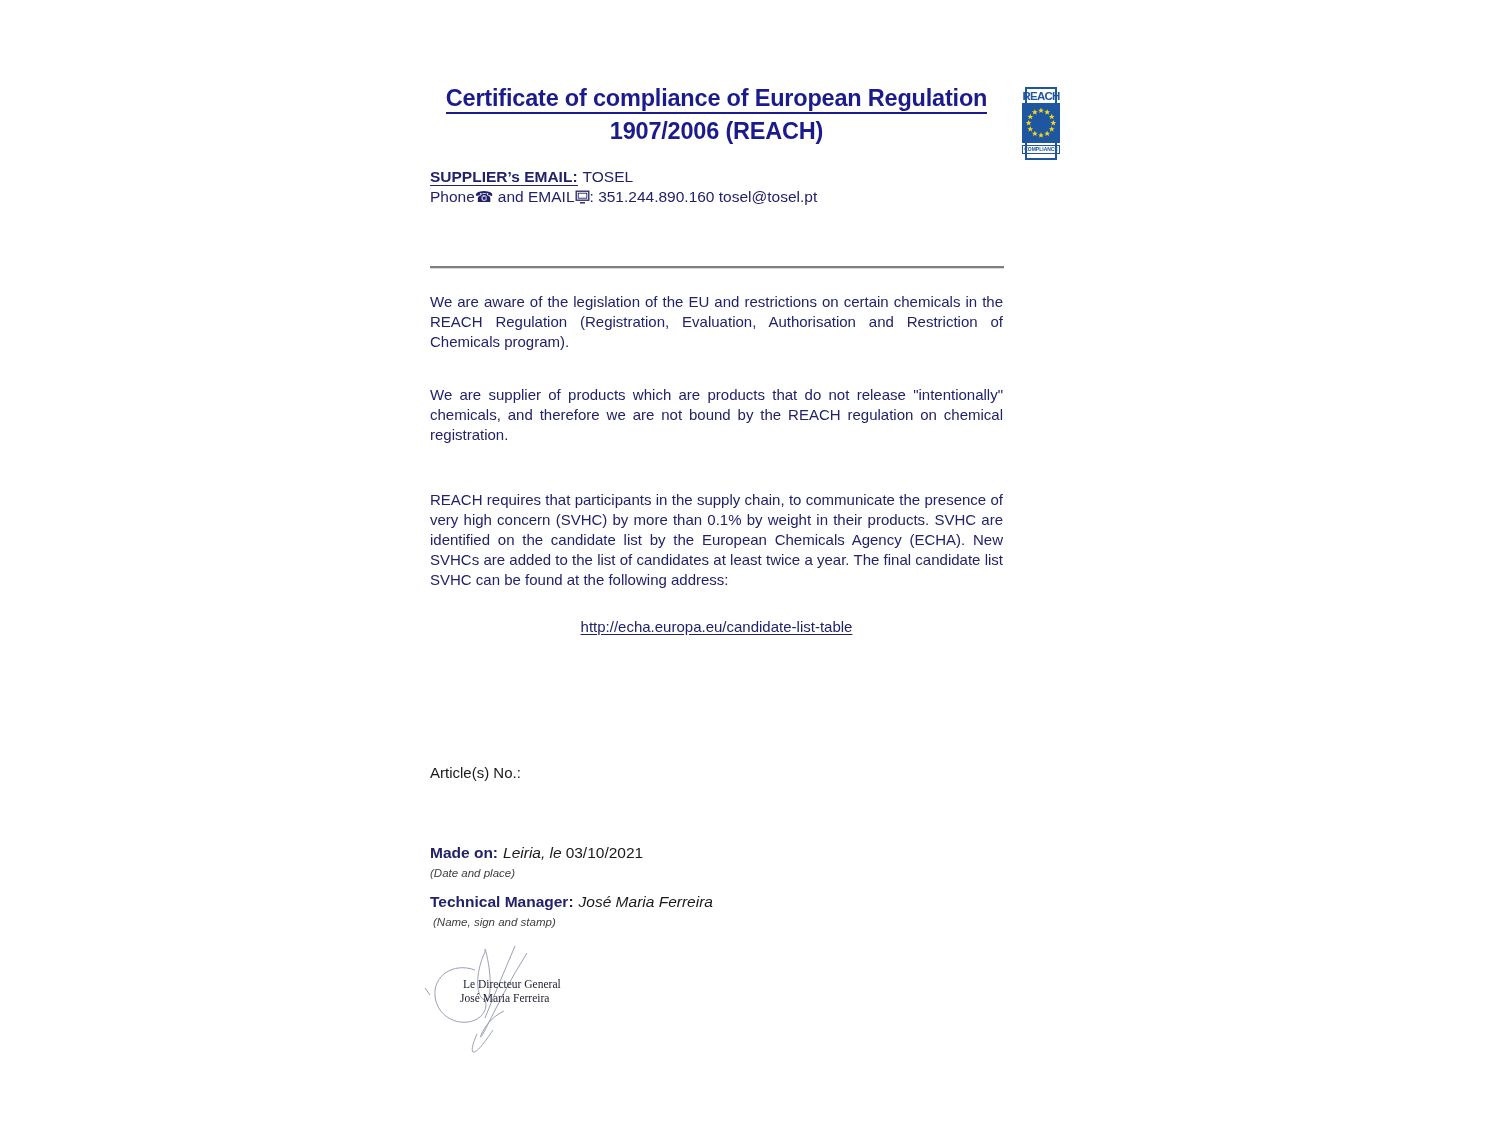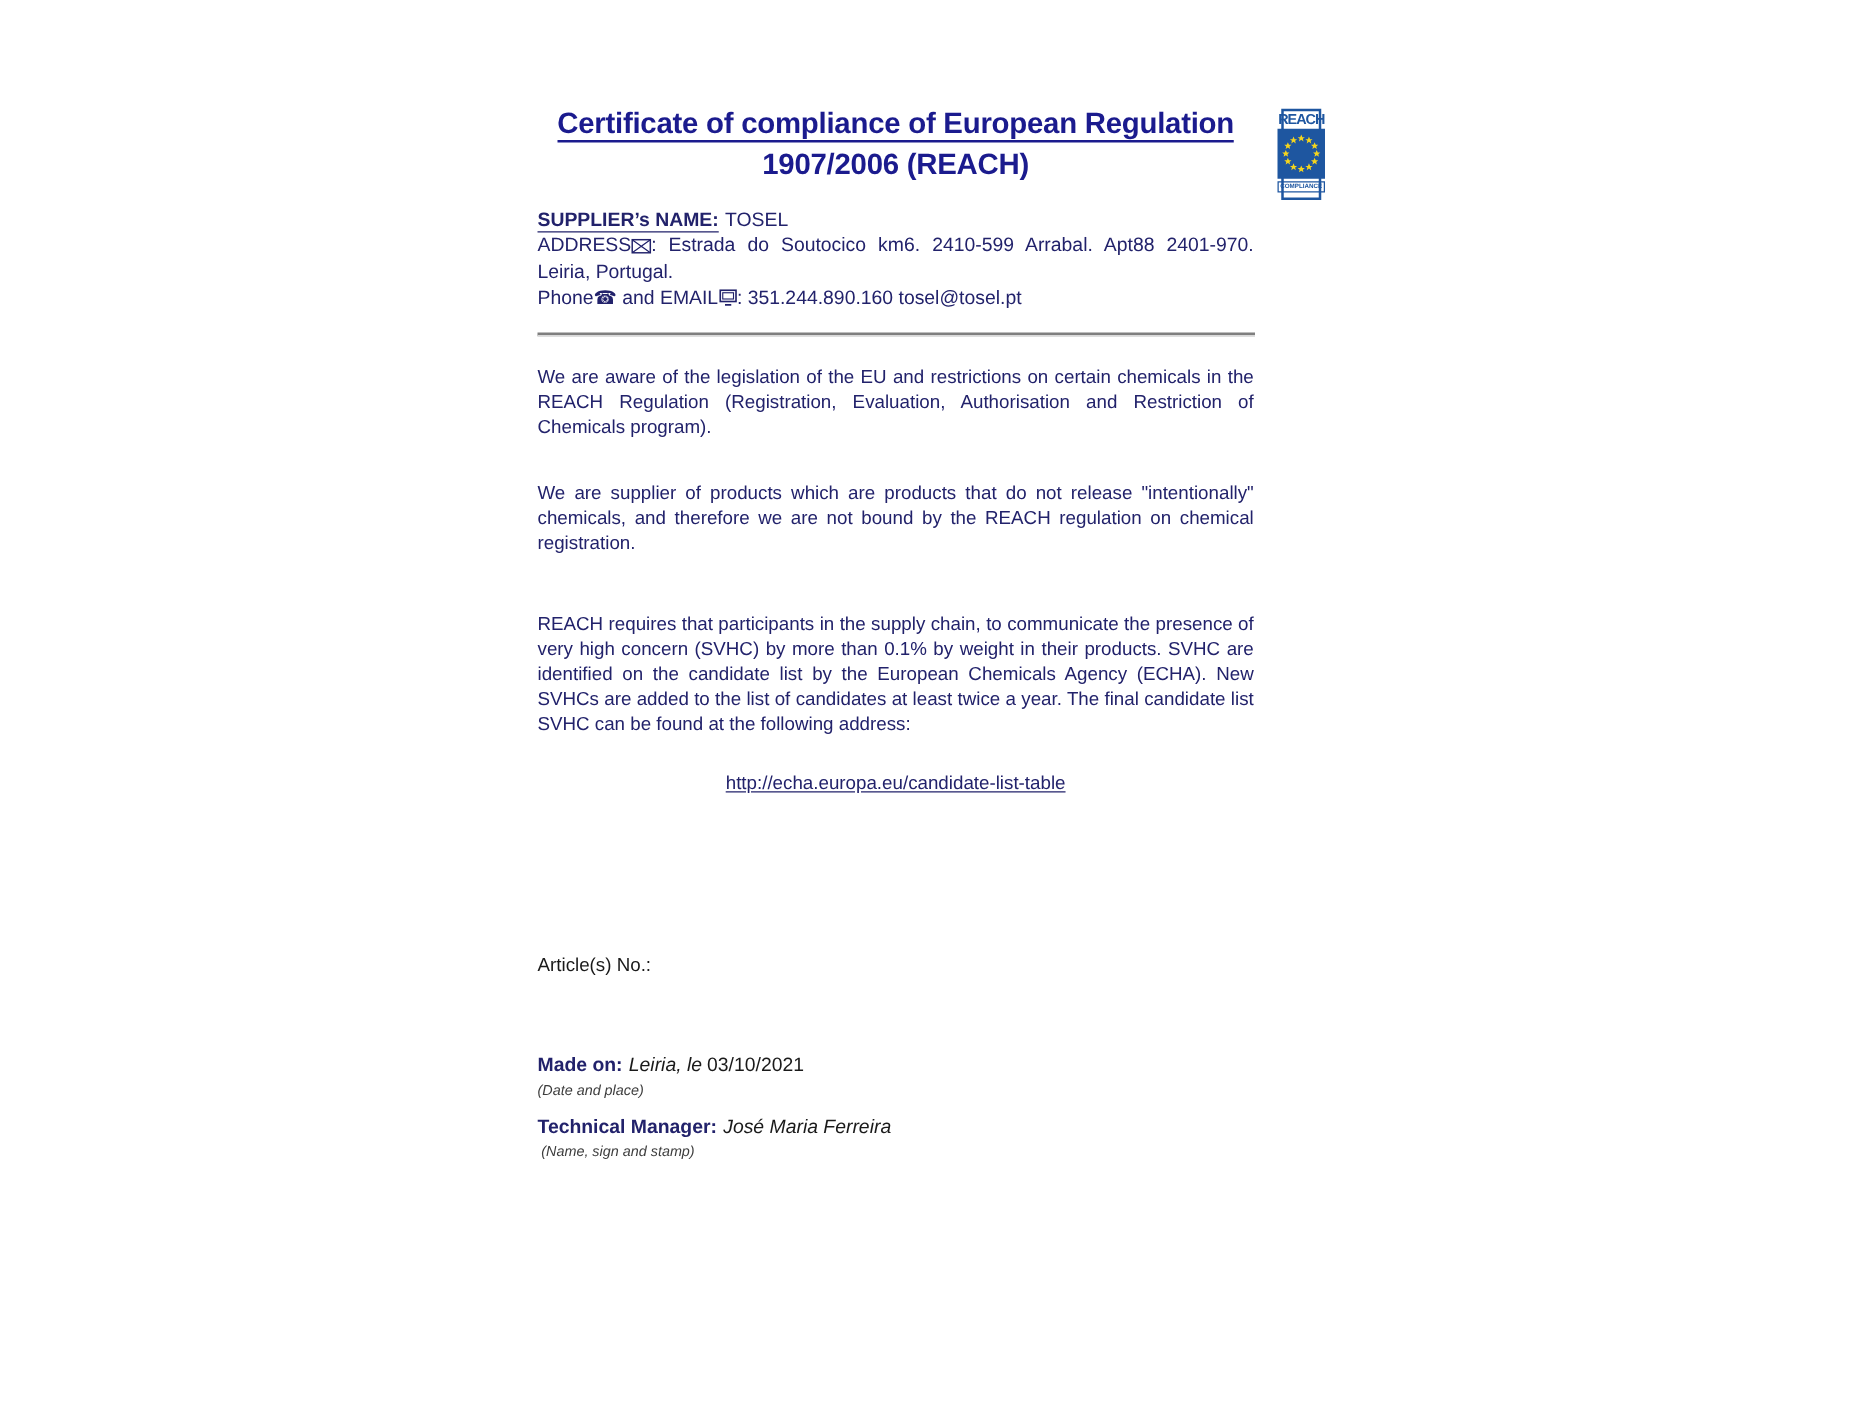--- a/index.html
+++ b/index.html
@@ -96,25 +96,21 @@
   </div>
 
   <div class="col">
 
     <h1 class="abs title">
       <span class="t1">Certificate of compliance of European Regulation</span><br>
       <span class="t2">1907/2006 (REACH)</span>
     </h1>
 
     <div class="abs supplier">
-      <p><span class="lbl-bu">SUPPLIER’s NAME:</span><span class="val">TOSEL</span></p>
-      <p class="sup-just"><span>ADDRESS</span><svg class="inl-icon" width="16" height="12" viewBox="0 0 16 12">
-            <rect x="0.7" y="0.7" width="14.6" height="10.6" fill="none" stroke="#22226b" stroke-width="1.3"></rect>
-            <path d="M1,1 L15,11 M15,1 L1,11" stroke="#22226b" stroke-width="1" fill="none"></path>
-          </svg><span>: Estrada do Soutocico km6. 2410-599 Arrabal. Apt88 2401-970. Leiria, Portugal.</span></p>
+      <p><span class="lbl-bu">SUPPLIER’s EMAIL:</span><span class="val">TOSEL</span></p>
       <p><span>Phone</span><span class="glyph">☎</span><span> and EMAIL</span><svg class="inl-icon" width="15" height="14" viewBox="0 0 15 14">
             <rect x="1.2" y="1.2" width="12.6" height="9" fill="none" stroke="#22226b" stroke-width="1.3"></rect>
             <rect x="3.2" y="3.2" width="8.6" height="5" fill="none" stroke="#22226b" stroke-width="0.9"></rect>
             <path d="M5,12.8 L10,12.8" stroke="#22226b" stroke-width="1.4" fill="none"></path>
           </svg><span>: 351.244.890.160 tosel@tosel.pt</span></p>
     </div>
 
     <div class="abs divider"></div>
 
     <p class="abs para p2">We are supplier of products which are products that do not release "intentionally" chemicals, and therefore we are not bound by the REACH regulation on chemical registration.</p>
@@ -125,15 +121,29 @@
 
 
     <p class="abs article">Article(s) No.:</p>
 
     <p class="abs madeon"><span class="b">Made on:</span><span class="it">Leiria, le</span><span class="date">03/10/2021</span></p>
     <p class="abs caption cap1">(Date and place)</p>
 
     <p class="abs manager"><span class="b">Technical Manager:</span><span class="mgr-name">José Maria Ferreira</span></p>
     <p class="abs caption cap2">(Name, sign and stamp)</p>
 
+    <div class="signature">
+      <svg width="185" height="135" viewBox="0 0 185 135">
+        <g fill="none" stroke="#9aa0b5" stroke-width="1">
+          <path d="M60,32 C38,24 18,38 20,58 C22,80 46,90 62,81 C71,76 73,66 69,60"></path>
+          <path d="M70,14 C62,30 59,56 69,62 C77,65 77,38 71,14 C70,10 70,10 70,14"></path>
+          <path d="M112,15 C96,40 82,68 69,94 C66,100 64,101 67,95 C73,83 81,77 89,73"></path>
+          <path d="M100,8 C89,34 78,60 70,80"></path>
+          <path d="M10,50 L15,57"></path>
+          <path d="M62,96 C58,105 56,112 58,114 C61,116 70,104 78,92"></path>
+        </g>
+      </svg>
+      <div class="stamp-line stamp1">Le Directeur General</div>
+      <div class="stamp-line stamp2">José Maria Ferreira</div>
+    </div>
 
   </div>
 </div>
 
 </body></html>

